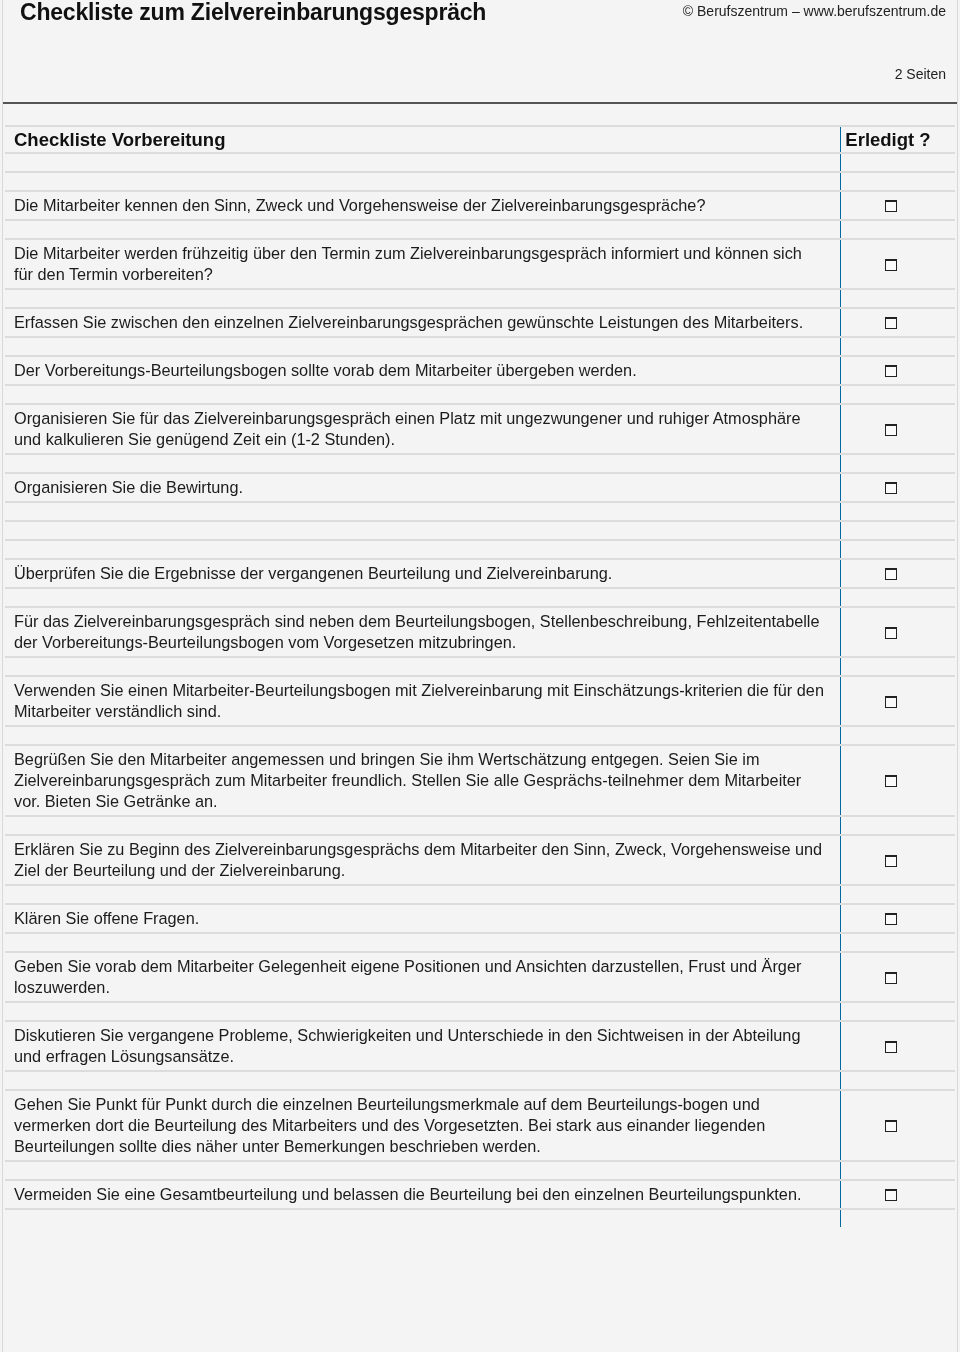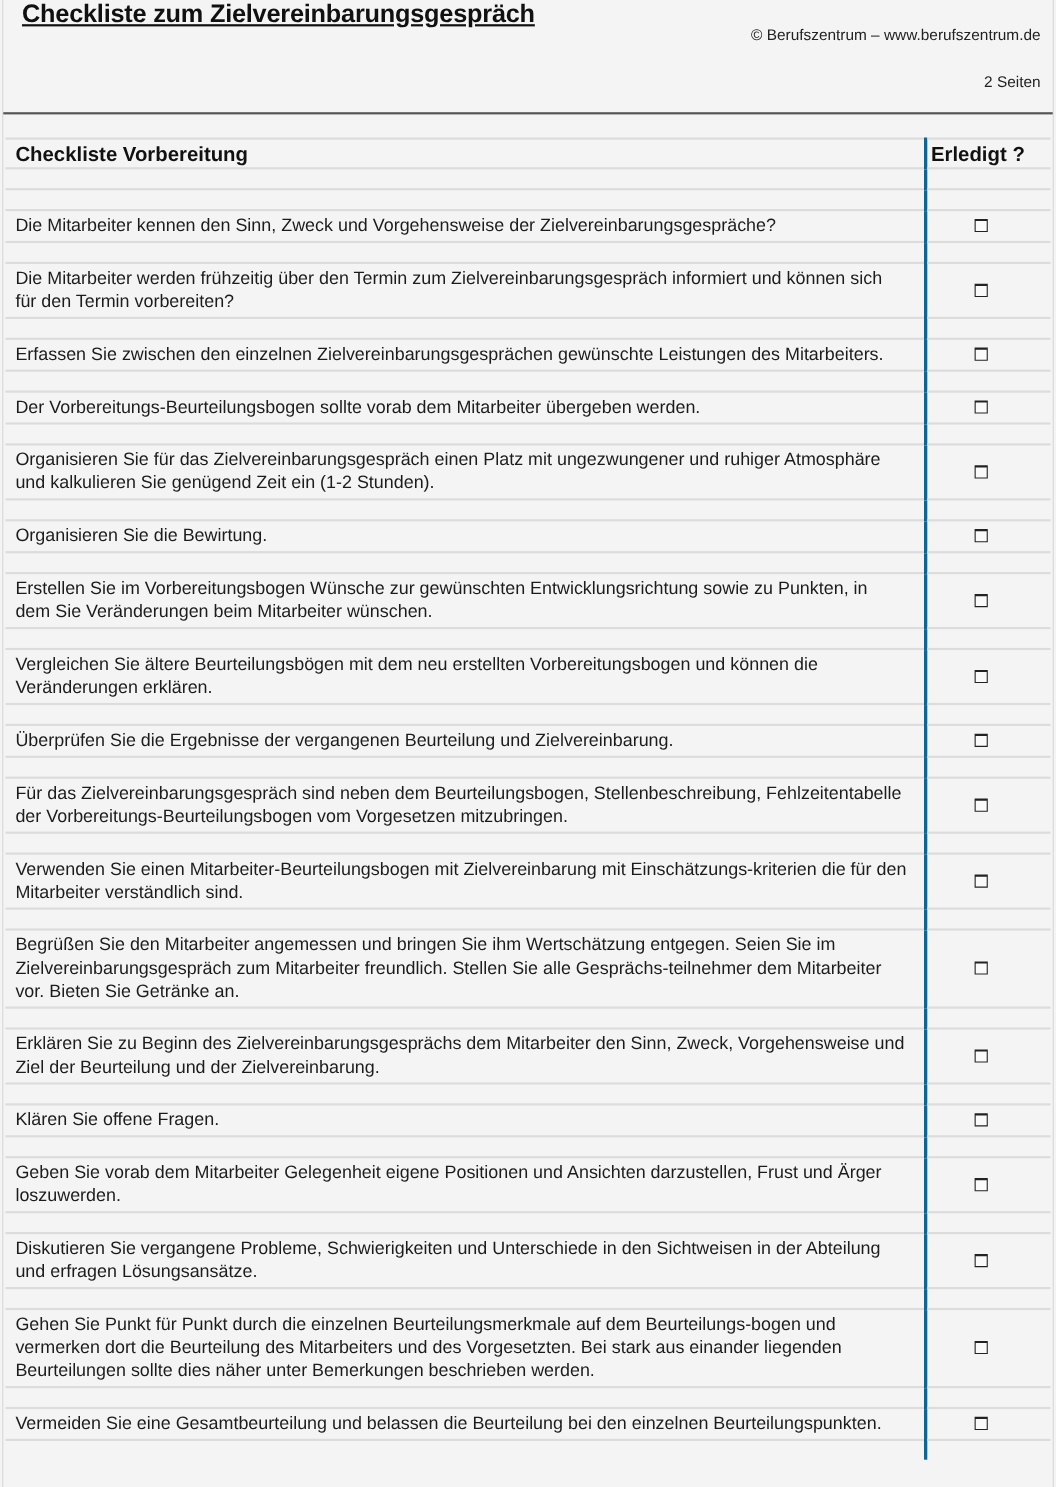--- a/index.html
+++ b/index.html
@@ -22,25 +22,24 @@
       border-right: 1px solid #d8d8d8;
     }
     .doc-title {
       position: absolute;
       left: 20px; top: -1px;
       font-size: 23px;
       font-weight: bold;
       letter-spacing: -0.2px;
       color: #111;
       white-space: nowrap;
-      text-decoration: underline;
     }
     .copyright {
       position: absolute;
-      right: 14px; top: 23px;
+      right: 14px; top: 3px;
       font-size: 14px;
       color: #222;
       white-space: nowrap;
     }
     .page-count {
       position: absolute;
       right: 14px; top: 55px;
       font-size: 14px;
       color: #222;
       margin-top: 11px;
@@ -59,21 +58,21 @@
       table-layout: fixed;
     }
     .checklist td {
       border-top: 2px solid #dcdcdc;
       border-bottom: 0;
       padding: 0;
       vertical-align: middle;
     }
     .checklist td.col-text {
       width: 810px;
-      border-right: 3px solid #0369a1;
+      border-right: 1px solid #0369a1;
       padding-left: 9px;
       padding-right: 16px;
       font-size: 16.3px;
       line-height: 21px;
       color: #1c1c1c;
     }
     .checklist td.col-check {
       text-align: center;
     }
     .checklist tr.head td {
@@ -169,31 +168,23 @@
         <td class="col-check"></td>
       </tr>
       <tr class="item">
         <td class="col-text">Organisieren Sie die Bewirtung.</td>
         <td class="col-check"><span class="checkbox"></span></td>
       </tr>
       <tr class="spacer">
         <td class="col-text"></td>
         <td class="col-check"></td>
       </tr>
-      <tr class="item">
-        <td class="col-text">Erstellen Sie im Vorbereitungsbogen Wünsche zur gewünschten Entwicklungsrichtung sowie zu Punkten, in dem Sie Veränderungen beim Mitarbeiter wünschen.</td>
-        <td class="col-check"><span class="checkbox"></span></td>
-      </tr>
-      <tr class="spacer">
-        <td class="col-text"></td>
-        <td class="col-check"></td>
-      </tr>
-      <tr class="item">
-        <td class="col-text">Vergleichen Sie ältere Beurteilungsbögen mit dem neu erstellten Vorbereitungsbogen und können die Veränderungen erklären.</td>
-        <td class="col-check"><span class="checkbox"></span></td>
+      <tr class="spacer">
+        <td class="col-text"></td>
+        <td class="col-check"></td>
       </tr>
       <tr class="spacer">
         <td class="col-text"></td>
         <td class="col-check"></td>
       </tr>
       <tr class="item">
         <td class="col-text">Überprüfen Sie die Ergebnisse der vergangenen Beurteilung und Zielvereinbarung.</td>
         <td class="col-check"><span class="checkbox"></span></td>
       </tr>
       <tr class="spacer">

